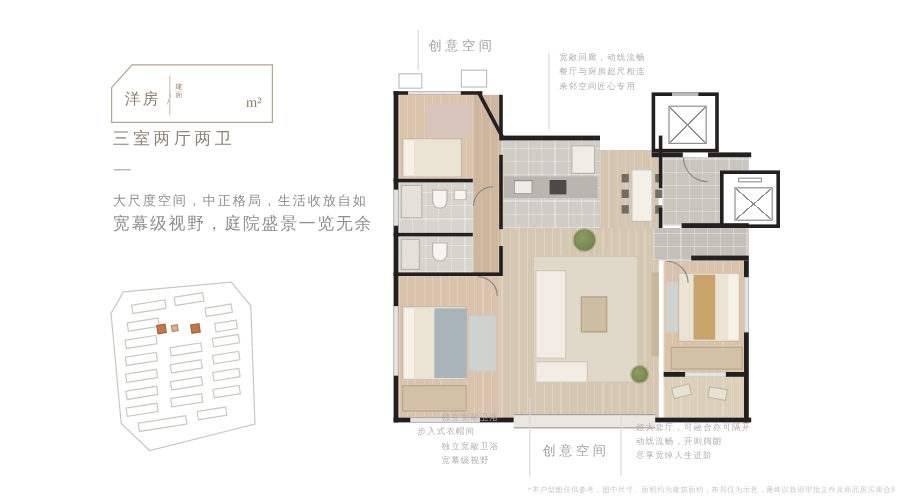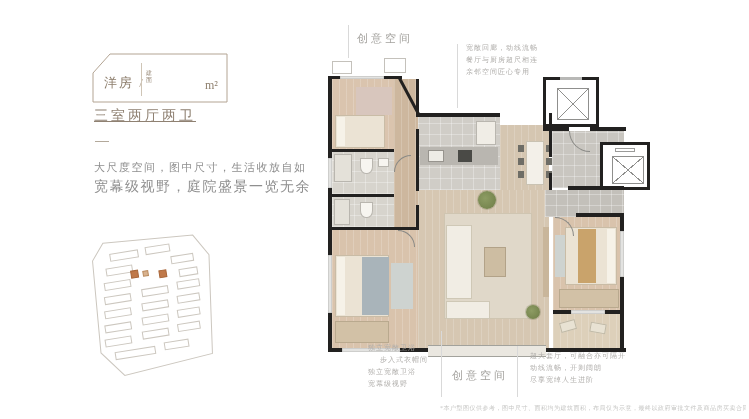--- a/index.html
+++ b/index.html
@@ -31,25 +31,25 @@
     <polygon points="1,20 18,1 135,1 135,49 1,49" fill="#ffffff" stroke="#b3a493" stroke-width="1"></polygon>
   </svg>
   <div class="abs" style="left:104px;top:74px;font-size:13px;color:#8d7e6c;letter-spacing:2px;">
     <span>洋房</span>
     <span style="color:#b3a493;">/</span>
   </div>
   <div class="abs" style="left:141px;top:63px;width:1px;height:33px;background:#cfc5b6;"></div>
   <div class="abs" style="left:146px;top:70px;width:7px;font-size:6px;line-height:7px;color:#9a8c7b;word-break:break-all;">建面</div>
   <div class="abs" style="left:205px;top:78px;font-size:12px;color:#8d7e6c;">m²</div>
 
-  <div class="abs" style="left:94px;top:107px;font-size:14px;letter-spacing:3px;color:#8f8172;text-decoration:underline;">三室两厅两卫</div>
+  <div class="abs" style="left:94px;top:107px;font-size:14px;letter-spacing:3px;color:#8f8172;">三室两厅两卫</div>
 
   <div class="abs" style="left:95px;top:141px;width:14px;height:1px;background:#b3a99b;"></div>
 
-  <div class="abs" style="left:94px;top:160px;font-size:11px;letter-spacing:1.5px;color:#8f8f8f;">大尺度空间，图中尺寸，生活收放自如</div>
+  <div class="abs" style="left:94px;top:160px;font-size:11px;letter-spacing:1.5px;color:#8f8f8f;">大尺度空间，中正格局，生活收放自如</div>
   <div class="abs" style="left:94px;top:178px;font-size:14px;letter-spacing:1.5px;color:#8f8f8f;">宽幕级视野，庭院盛景一览无余</div>
 
   <svg class="abs" style="left:78px;top:228px;" width="152" height="152">
     <g transform="rotate(-9 76 76)" stroke="#ccc7bf" fill="#ffffff" stroke-width="1">
       <polygon points="35,8 125,14 138,36 126,134 36,142 16,116 22,24" fill="none"></polygon>
       <rect x="40" y="20" width="28" height="7"></rect>
         <rect x="76" y="19" width="24" height="7"></rect>
       <rect x="34" y="34" width="26" height="7"></rect>
         <rect x="100" y="32" width="22" height="7"></rect>
       <rect x="30" y="48" width="26" height="7"></rect>
@@ -188,21 +188,21 @@
     <div class="wall" style="left:277px;top:255px;width:18px;height:4px;"></div>
     <div class="win" style="left:243px;top:255px;width:34px;height:4px;"></div>
 
     <div class="arc" style="left:241px;top:76px;width:20px;height:20px;border-left:1px solid #8a8a86;border-bottom:1px solid #8a8a86;border-radius:0 0 0 100%;"></div>
     <div class="arc" style="left:227px;top:162px;width:18px;height:18px;border-top:1px solid #8a8a86;border-right:1px solid #8a8a86;border-radius:0 100% 0 0;"></div>
     <div class="arc" style="left:66px;top:100px;width:16px;height:16px;border-top:1px solid #8a8a86;border-left:1px solid #8a8a86;border-radius:100% 0 0 0;"></div>
     <div class="arc" style="left:70px;top:175px;width:16px;height:16px;border-top:1px solid #8a8a86;border-right:1px solid #8a8a86;border-radius:0 100% 0 0;"></div>
   </div>
 
   <div class="note" style="left:368px;top:343px;">独立宽敞卫浴</div>
-  <div class="note" style="left:380px;top:355px;">步入式衣帽间</div>
+  <div class="note" style="left:348px;top:355px;">步入式衣帽间</div>
   <div class="note" style="left:368px;top:367px;">独立宽敞卫浴</div>
   <div class="note" style="left:368px;top:379px;">宽幕级视野</div>
   <div class="vline" style="left:441px;top:331px;height:66px;"></div>
 
   <div class="space-label" style="left:452px;top:368px;">创意空间</div>
   <div class="vline" style="left:517px;top:346px;height:51px;"></div>
 
   <div class="note" style="left:530px;top:351px;">超大套厅，可融合亦可隔开</div>
   <div class="note" style="left:530px;top:363px;">动线流畅，开则阔朗</div>
   <div class="note" style="left:530px;top:375px;">尽享宽绰人生进阶</div>

